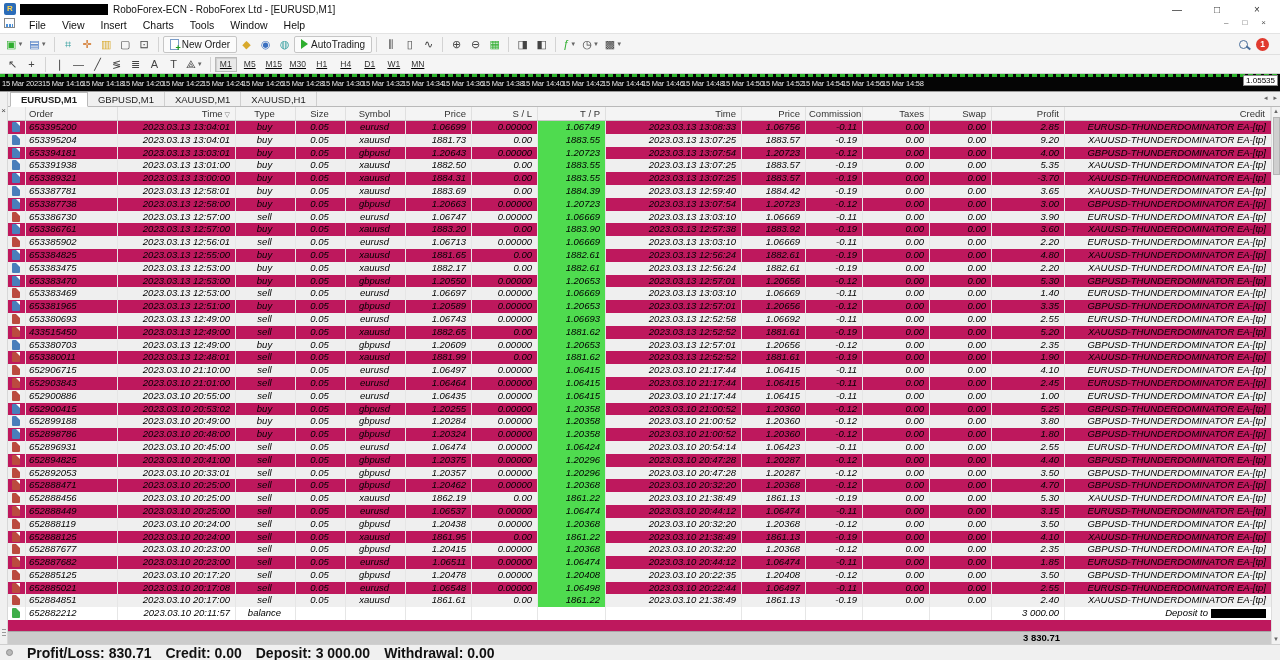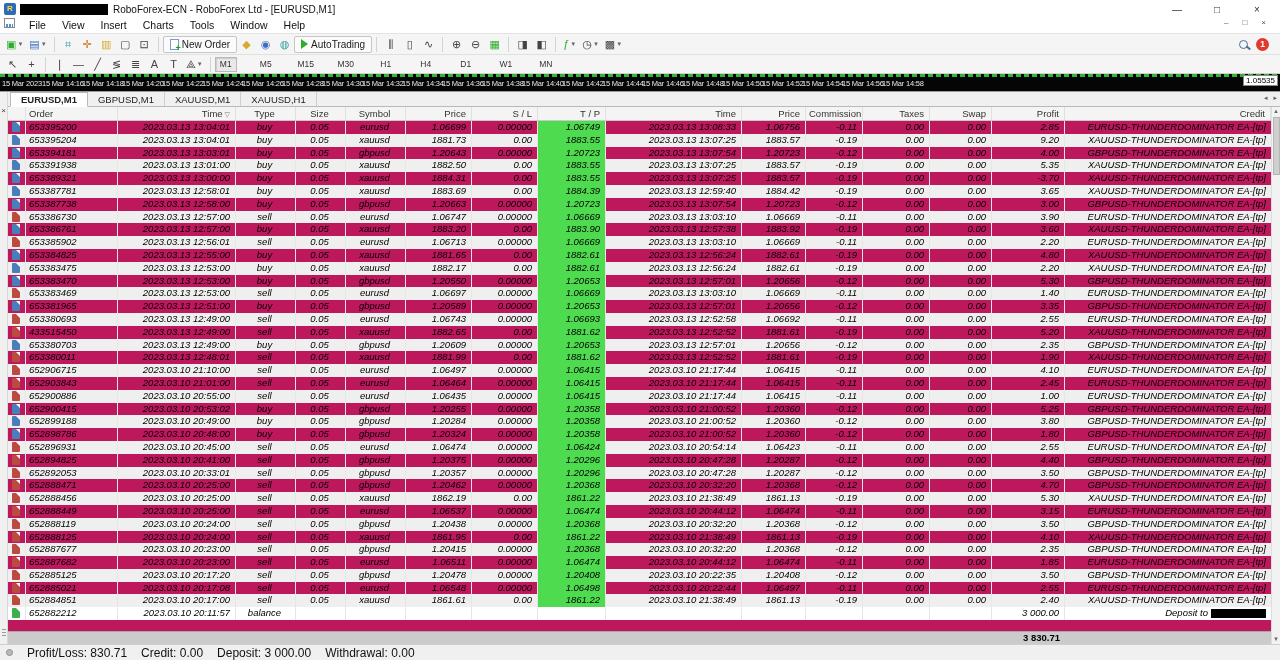--- a/index.html
+++ b/index.html
@@ -87,21 +87,21 @@
 
   
   .vscroll { position:absolute; top:0; right:0; bottom:0; width:9px; background:#f2f2f2; border-left:1px solid #ddd; display:flex; flex-direction:column; align-items:center; }
   .vs-arrow { font-size:6px; color:#666; line-height:9px; }
   .vs-thumb { width:7px; height:58px; background:#cfcfcf; border:1px solid #b5b5b5; margin-top:1px; }
   .vs-spacer { flex:1 1 auto; }
 
   
   .statusbar { height:16px; background:#f0f0f0; border-top:1px solid #cfcfcf; display:flex; align-items:center; gap:14px; padding:0 6px; flex:0 0 auto; }
   .conn-icon { width:7px; height:7px; border-radius:50%; background:#b9b9b9; border:1px solid #8f8f8f; }
-  .status-seg { font-size:12px; font-weight:normal; color:#111; white-space:nowrap; }
+  .status-seg { font-size:14px; font-weight:bold; color:#111; white-space:nowrap; }
 </style>
 </head>
 <body>
 
 <div class="app">
 
   <div class="titlebar">
     <div class="appicon">R</div>
     <div class="redacted"></div>
     <div class="title-text">RoboForex-ECN - RoboForex Ltd - [EURUSD,M1]</div>
@@ -246,21 +246,21 @@
         <span>A</span>
       </div>
     <div class="tbtn">
         <span>T</span>
       </div>
     <div class="tbtn">
         <span>⟁</span>
         <span class="drop">▼</span>
       </div>
     <div class="tsep"></div>
-    <div id="timeframe-buttons" style="display:flex; gap:18px;">
+    <div id="timeframe-buttons" style="display:flex; gap:2px;text-decoration:underline;">
         <div class="tf-btn active">M1</div>
         <div class="tf-btn">M5</div>
         <div class="tf-btn">M15</div>
         <div class="tf-btn">M30</div>
         <div class="tf-btn">H1</div>
         <div class="tf-btn">H4</div>
         <div class="tf-btn">D1</div>
         <div class="tf-btn">W1</div>
         <div class="tf-btn">MN</div>
       </div>

